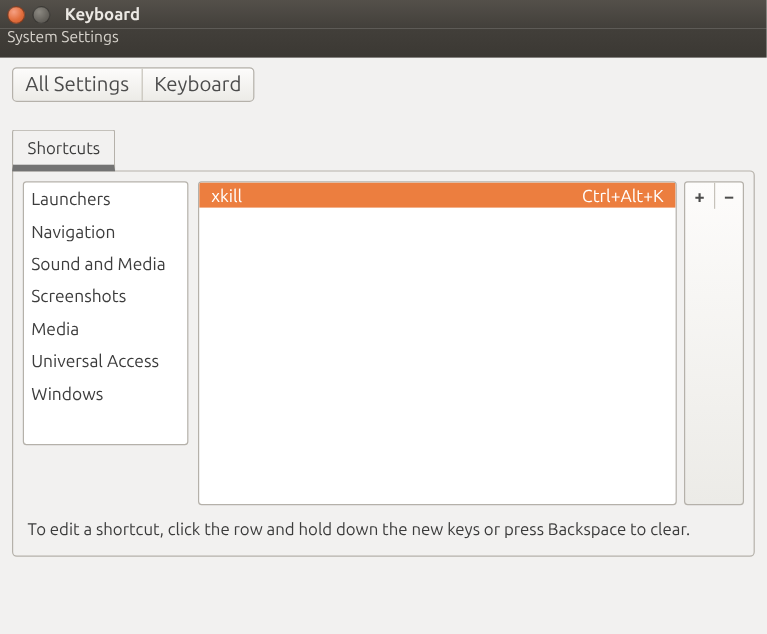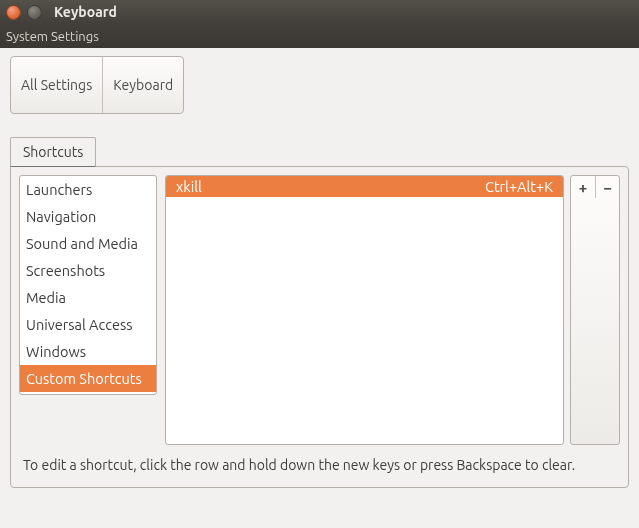--- a/index.html
+++ b/index.html
@@ -27,56 +27,55 @@
     border: 1px solid rgba(0,0,0,.4);
   }
   .tb-close { background: radial-gradient(circle at 35% 30%, #f6a083, #e26f3e 55%, #c8572a); }
   .tb-min { background: radial-gradient(circle at 35% 30%, #8c8982, #67645e 60%, #524f49); }
   .tb-title { color: #ece9e4; font-weight: bold; font-size: 14px; margin-left: 6px; }
   .menubar {
     height: 24px;
     background: linear-gradient(to bottom, #423f3a 0%, #3b3833 100%);
     color: #d8d4cd;
     display: flex;
-    align-items: center;
     padding: 0 6px;
     font-size: 13px;
   }
   .content { padding: 8px 10px 10px 10px; }
   .breadcrumb {
     display: inline-flex;
     border: 1px solid #b5b1aa;
     border-radius: 4px;
     overflow: hidden;
     background: linear-gradient(to bottom,#fdfcfb,#ecebe7);
     box-shadow: inset 0 1px 0 #fff;
   }
   .breadcrumb-btn {
-    padding: 20px 10px;
-    font-size: 14px;
+    padding: 4px 10px;
+    font-size: 17px;
     color: #4c4c4c;
     cursor: pointer;
   }
   .breadcrumb-btn + .breadcrumb-btn { border-left: 1px solid #c6c2ba; }
 
   .tabbox { margin-top: 22px; }
   .tabs { display: flex; position: relative; top: 1px; z-index: 2; padding-left: 0; }
   .tab {
     padding: 6px 12px 6px 12px;
     border: 1px solid #b5b1aa;
     background: #f7f6f4;
     color: #555;
     border-bottom: none;
     border-radius: 2px 2px 0 0;
     cursor: pointer;
     margin-right: -1px;
   }
   .tab.active {
     background: #f2f1f0;
-    border-bottom: 1px solid #737373;
+    border-bottom: 6px solid #737373;
     color: #3c3c3c;
   }
   .tab:not(.active) { background: linear-gradient(to bottom,#f1f0ed,#e6e4e0); }
   .tabpanel {
     border: 1px solid #b5b1aa;
     border-radius: 0 4px 4px 4px;
     padding: 8px;
     background: #f2f1f0;
   }
   .split { display: flex; gap: 8px; }
@@ -161,21 +160,20 @@
     <div class="tabpanel">
       <div class="split">
         <div class="sidebar" id="sidebar">
             <div class="sidebar-item">Launchers</div>
             <div class="sidebar-item">Navigation</div>
             <div class="sidebar-item">Sound and Media</div>
             <div class="sidebar-item">Screenshots</div>
             <div class="sidebar-item">Media</div>
             <div class="sidebar-item">Universal Access</div>
             <div class="sidebar-item">Windows</div>
-            <div class="sidebar-item selected">Custom Shortcuts</div>
           </div>
         <div class="rightcol">
           <div class="shortcut-list" id="shortcuts">
               <div class="shortcut-row selected">
                 <span class="shortcut-name">xkill</span>
                 <span class="shortcut-accel">Ctrl+Alt+K</span>
               </div>
             </div>
           <div class="addremove">
             <div class="ar-btn">+</div>

